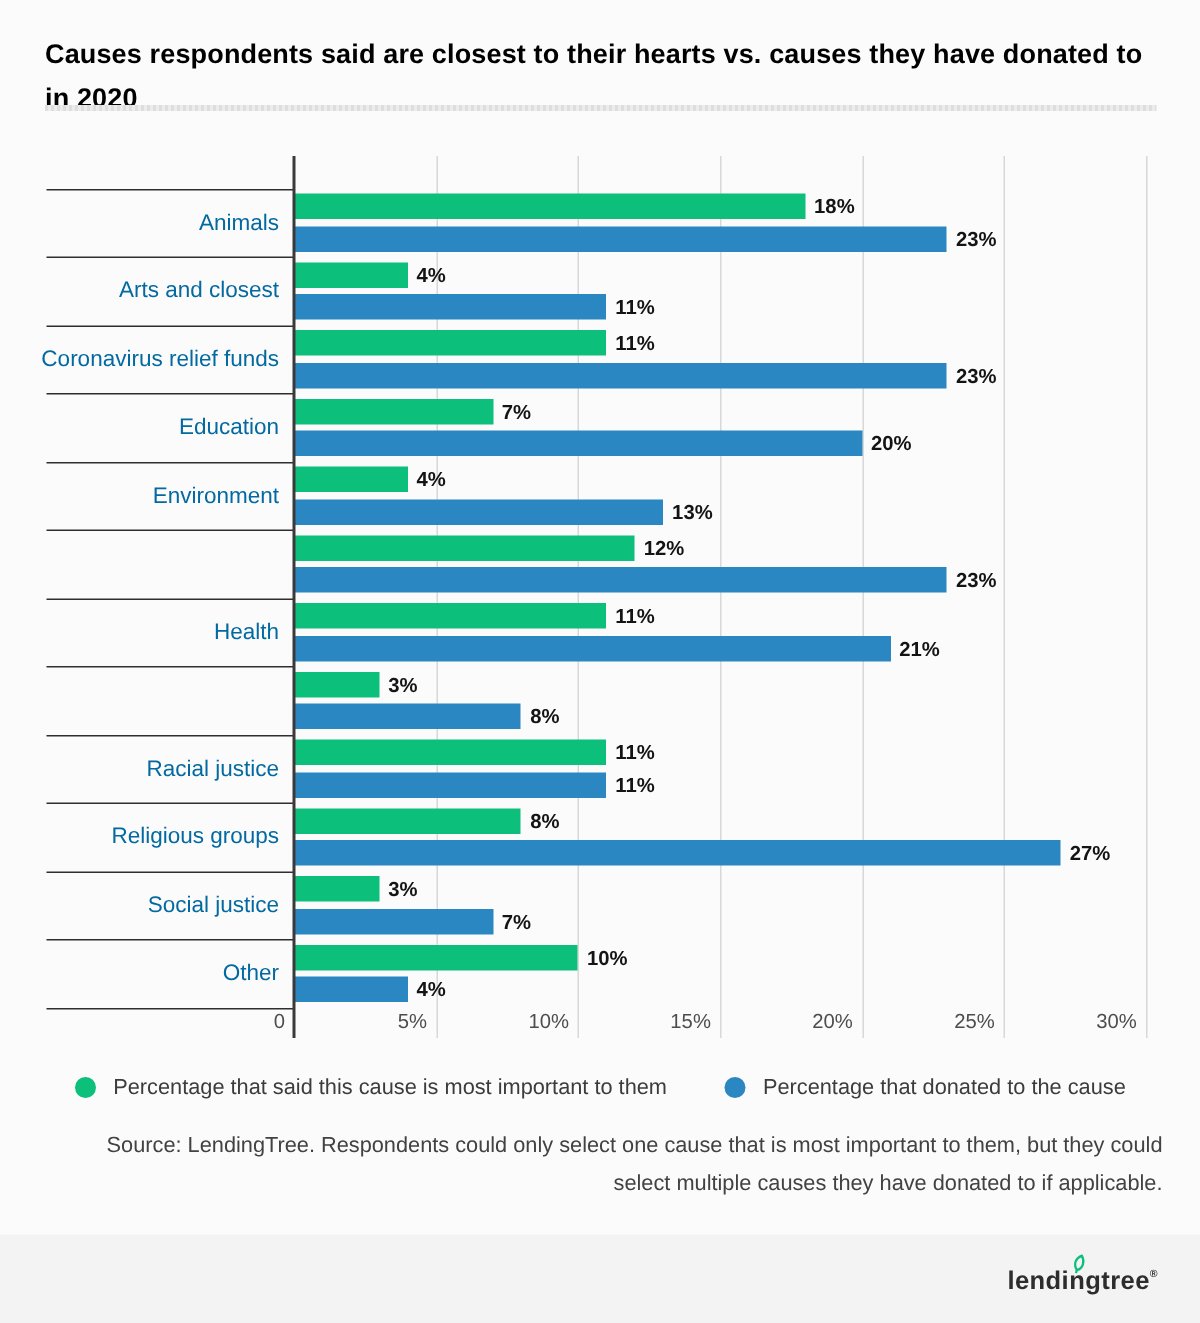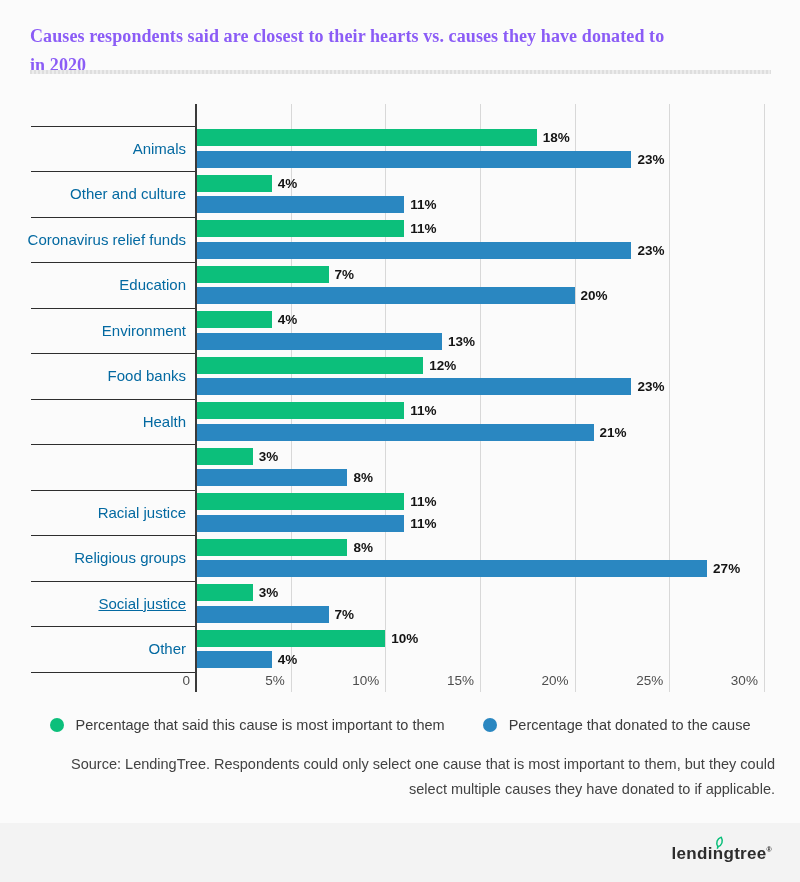--- a/index.html
+++ b/index.html
@@ -3,23 +3,22 @@
 <meta charset="utf-8">
 <style>
   html,body{margin:0;padding:0;background:#fbfbfb;}
   .page{
     position:relative;width:800px;height:882px;overflow:hidden;
     background:#fbfbfb;font-family:"Liberation Sans",sans-serif;
   }
   
   .title{
     position:absolute;left:30px;top:22px;width:745px;
-    font-size:18px;font-weight:700;color:#8b5cf6;line-height:29px;
+    font-size:18px;font-weight:700;color:#000000;line-height:29px;
     letter-spacing:.1px;
-    font-family:Liberation Serif, serif;
   }
   .divider{
     position:absolute;left:30px;top:70px;width:741px;height:4px;
     background:repeating-linear-gradient(90deg,#dedede 0 2px,#ececec 2px 4px);
   }
   
   .chart{position:absolute;left:0;top:104px;width:800px;height:600px;}
   .gridline{position:absolute;top:0;width:1px;height:588px;background:#d8d8d8;}
   .axisline{position:absolute;top:0;width:2px;height:588px;background:#3a3a3a;z-index:3;}
   .sep{position:absolute;left:31px;width:165px;height:0;border-top:1px solid #2e2e2e;z-index:2;}
@@ -88,21 +87,21 @@
       <div class="tick" style="left: 603.25px;">25%</div>
       <div class="gridline" style="left: 763.9px;"></div>
       <div class="tick" style="left: 697.9px;">30%</div>
       <div class="sep" style="top: 21.5px;"></div>
       <div class="cat" style="top: 21.5px; height: 45.5px;">Animals</div>
       <div class="bar" style="left: 196px; top: 25px; width: 340.74px; background: rgb(12, 191, 123);"></div>
       <div class="val" style="left: 542.74px; top: 25px;">18%</div>
       <div class="bar" style="left: 196px; top: 46.5px; width: 435.39px; background: rgb(42, 135, 193);"></div>
       <div class="val" style="left: 637.39px; top: 46.5px;">23%</div>
       <div class="sep" style="top: 67px;"></div>
-      <div class="cat" style="top: 67px; height: 45.5px;">Other and culture</div>
+      <div class="cat" style="top: 67px; height: 45.5px;">Arts and closest</div>
       <div class="bar" style="left: 196px; top: 70.5px; width: 75.72px; background: rgb(12, 191, 123);"></div>
       <div class="val" style="left: 277.72px; top: 70.5px;">4%</div>
       <div class="bar" style="left: 196px; top: 92px; width: 208.23px; background: rgb(42, 135, 193);"></div>
       <div class="val" style="left: 410.23px; top: 92px;">11%</div>
       <div class="sep" style="top: 112.5px;"></div>
       <div class="cat" style="top: 112.5px; height: 45.5px;">Coronavirus relief funds</div>
       <div class="bar" style="left: 196px; top: 116px; width: 208.23px; background: rgb(12, 191, 123);"></div>
       <div class="val" style="left: 410.23px; top: 116px;">11%</div>
       <div class="bar" style="left: 196px; top: 137.5px; width: 435.39px; background: rgb(42, 135, 193);"></div>
       <div class="val" style="left: 637.39px; top: 137.5px;">23%</div>
@@ -112,21 +111,20 @@
       <div class="val" style="left: 334.51px; top: 161.5px;">7%</div>
       <div class="bar" style="left: 196px; top: 183px; width: 378.6px; background: rgb(42, 135, 193);"></div>
       <div class="val" style="left: 580.6px; top: 183px;">20%</div>
       <div class="sep" style="top: 203.5px;"></div>
       <div class="cat" style="top: 203.5px; height: 45.5px;">Environment</div>
       <div class="bar" style="left: 196px; top: 207px; width: 75.72px; background: rgb(12, 191, 123);"></div>
       <div class="val" style="left: 277.72px; top: 207px;">4%</div>
       <div class="bar" style="left: 196px; top: 228.5px; width: 246.09px; background: rgb(42, 135, 193);"></div>
       <div class="val" style="left: 448.09px; top: 228.5px;">13%</div>
       <div class="sep" style="top: 249px;"></div>
-      <div class="cat" style="top: 249px; height: 45.5px;">Food banks</div>
       <div class="bar" style="left: 196px; top: 252.5px; width: 227.16px; background: rgb(12, 191, 123);"></div>
       <div class="val" style="left: 429.16px; top: 252.5px;">12%</div>
       <div class="bar" style="left: 196px; top: 274px; width: 435.39px; background: rgb(42, 135, 193);"></div>
       <div class="val" style="left: 637.39px; top: 274px;">23%</div>
       <div class="sep" style="top: 294.5px;"></div>
       <div class="cat" style="top: 294.5px; height: 45.5px;">Health</div>
       <div class="bar" style="left: 196px; top: 298px; width: 208.23px; background: rgb(12, 191, 123);"></div>
       <div class="val" style="left: 410.23px; top: 298px;">11%</div>
       <div class="bar" style="left: 196px; top: 319.5px; width: 397.53px; background: rgb(42, 135, 193);"></div>
       <div class="val" style="left: 599.53px; top: 319.5px;">21%</div>
@@ -141,21 +139,21 @@
       <div class="val" style="left: 410.23px; top: 389px;">11%</div>
       <div class="bar" style="left: 196px; top: 410.5px; width: 208.23px; background: rgb(42, 135, 193);"></div>
       <div class="val" style="left: 410.23px; top: 410.5px;">11%</div>
       <div class="sep" style="top: 431px;"></div>
       <div class="cat" style="top: 431px; height: 45.5px;">Religious groups</div>
       <div class="bar" style="left: 196px; top: 434.5px; width: 151.44px; background: rgb(12, 191, 123);"></div>
       <div class="val" style="left: 353.44px; top: 434.5px;">8%</div>
       <div class="bar" style="left: 196px; top: 456px; width: 511.11px; background: rgb(42, 135, 193);"></div>
       <div class="val" style="left: 713.11px; top: 456px;">27%</div>
       <div class="sep" style="top: 476.5px;"></div>
-      <div class="cat" style="top: 476.5px; height: 45.5px; text-decoration: underline;">Social justice</div>
+      <div class="cat" style="top: 476.5px; height: 45.5px;">Social justice</div>
       <div class="bar" style="left: 196px; top: 480px; width: 56.79px; background: rgb(12, 191, 123);"></div>
       <div class="val" style="left: 258.79px; top: 480px;">3%</div>
       <div class="bar" style="left: 196px; top: 501.5px; width: 132.51px; background: rgb(42, 135, 193);"></div>
       <div class="val" style="left: 334.51px; top: 501.5px;">7%</div>
       <div class="sep" style="top: 522px;"></div>
       <div class="cat" style="top: 522px; height: 45.5px;">Other</div>
       <div class="bar" style="left: 196px; top: 525.5px; width: 189.3px; background: rgb(12, 191, 123);"></div>
       <div class="val" style="left: 391.3px; top: 525.5px;">10%</div>
       <div class="bar" style="left: 196px; top: 547px; width: 75.72px; background: rgb(42, 135, 193);"></div>
       <div class="val" style="left: 277.72px; top: 547px;">4%</div>

